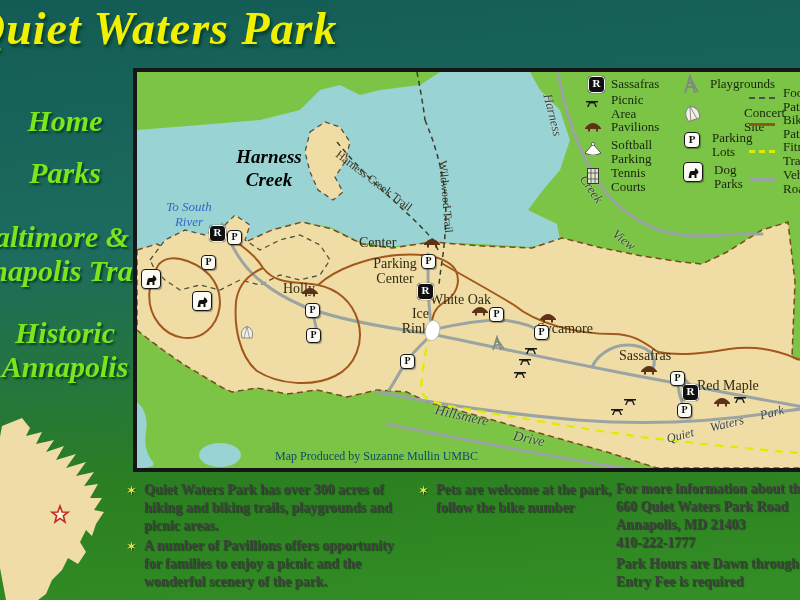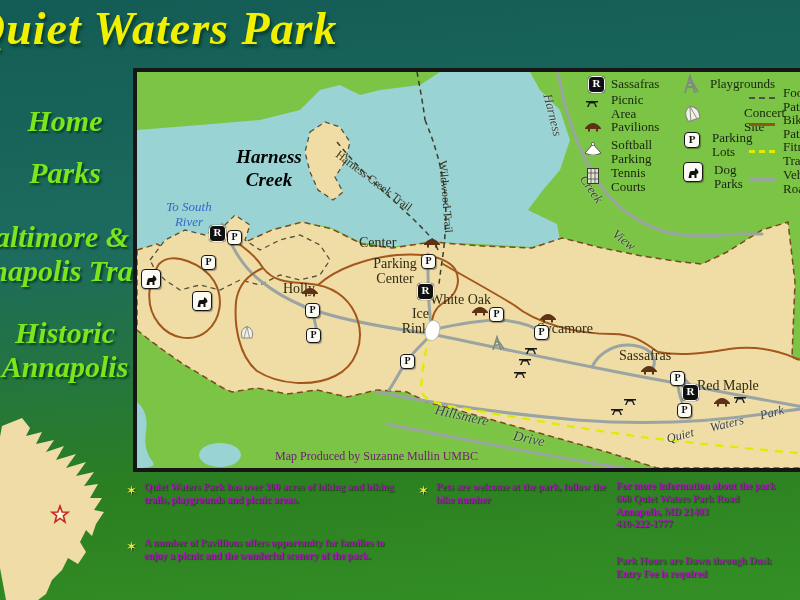--- a/index.html
+++ b/index.html
@@ -26,42 +26,42 @@
     background:#7cc445;
   }
   .map *{position:absolute;}
   
   .mlabel{font-size:14px;color:#2f2a10;white-space:nowrap;line-height:1.1;}
   .mlabel.ctr{text-align:center;white-space:normal;}
   .bluelabel{color:#3069c8;font-style:italic;text-align:center;line-height:1.15;}
   .script-blue{color:#000000;font-style:italic;font-weight:bold;font-size:19px;text-align:center;line-height:1.2;}
   .roadlabel{font-size:13px;font-style:italic;color:#3b4340;white-space:nowrap;transform-origin:left top;text-shadow:0 0 2px rgba(255,255,255,.7);}
   .traillabel{font-size:11.5px;color:#33301c;white-space:nowrap;transform-origin:left top;}
-  .credit{font-size:12px;color:#701a75;white-space:nowrap;}
+  .credit{font-size:12px;color:#0c4a6e;white-space:nowrap;}
   
   .rbox{width:17px;height:17px;background:#101010;border:1.5px solid #f5f5f5;border-radius:4px;
     box-sizing:border-box;color:#fff;font-weight:bold;font-size:11px;text-align:center;line-height:13px;
     font-family:"Liberation Serif",serif;box-shadow:0 0 1px #000;}
   .pbox{width:15px;height:15px;background:#fbfbf3;border:1.6px solid #161616;border-radius:4px;
     box-sizing:border-box;color:#111;font-weight:bold;font-size:10px;text-align:center;line-height:11px;
     box-shadow:1px 1px 1px rgba(0,0,0,.35);}
   .dogbox{width:20px;height:20px;background:#fbfbf3;border:1.6px solid #161616;border-radius:4px;
     box-sizing:border-box;box-shadow:1px 1px 1px rgba(0,0,0,.35);}
   .dogbox svg{position:absolute;left:1px;top:3px;}
   .rink{width:13px;height:19px;background:#fff;border:1px solid #b9bdb3;border-radius:45%;transform:rotate(14deg);}
   
   .leg-label{font-size:13px;color:#17250f;line-height:1.06;white-space:pre-line;}
   .swatch{width:26px;height:0;}
   .sw-foot{border-top:2px dashed #4c5148;}
   .sw-bike{border-top:3px solid #8b5a1a;}
   .sw-fit{border-top:3px dashed #dced04;}
   .sw-veh{border-top:3px solid #9aa4a2;}
   
   .bullet-star{color:#e9e83e;font-size:13px;text-shadow:1px 1px 1px rgba(0,0,0,.45);}
-  .info-text{font-size:10px;font-weight:bold;color:#a21caf;line-height:1.28;
+  .info-text{font-size:14px;font-weight:bold;color:#404040;line-height:1.28;
     text-shadow:1px 1px 1px rgba(0,0,0,.45);}
   .nowrap{white-space:nowrap;}
 </style>
 </head>
 <body>
 
 <div class="abs site-title">Quiet Waters Park</div>
 
 <div class="abs nav-item" style="top:104px;">Home</div>
 <div class="abs nav-item" style="top:156px;">Parks</div>

